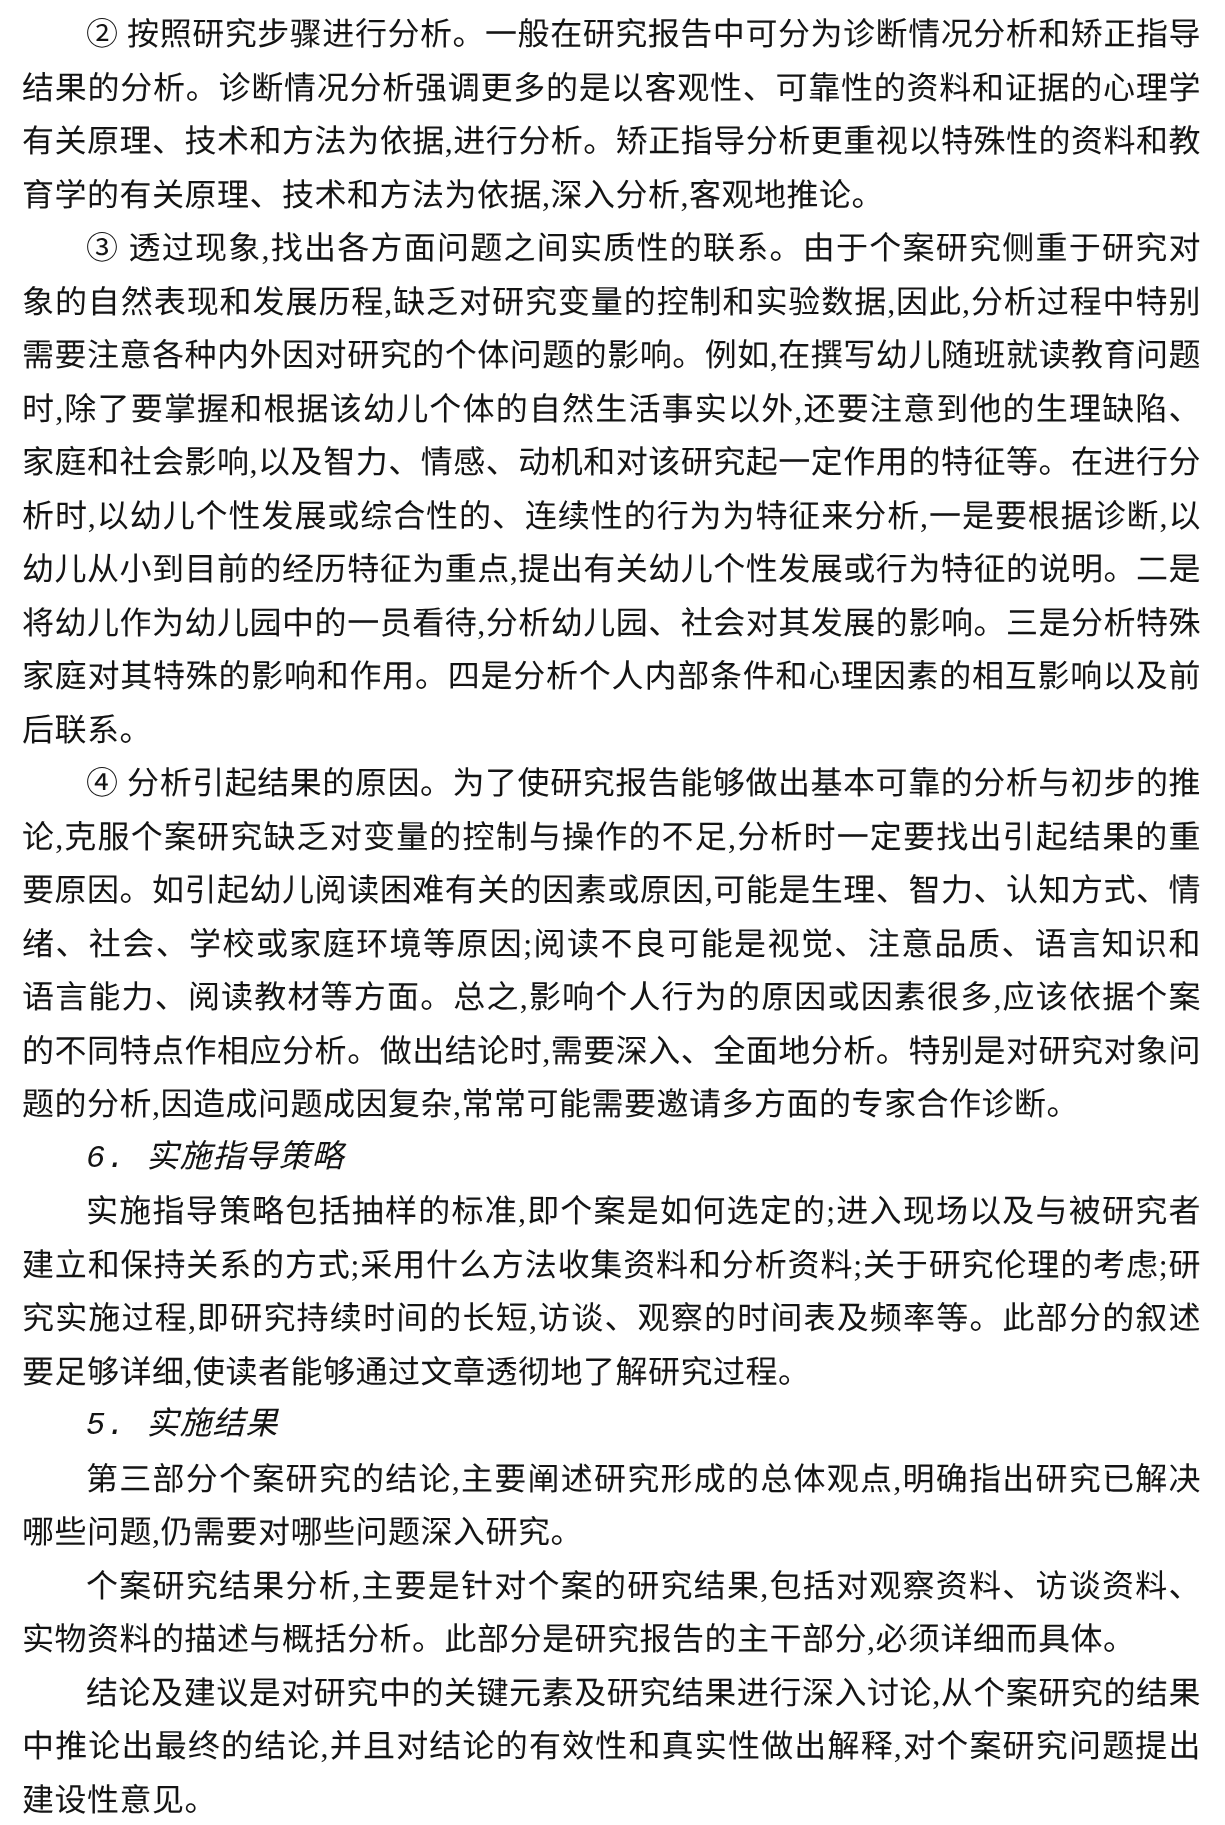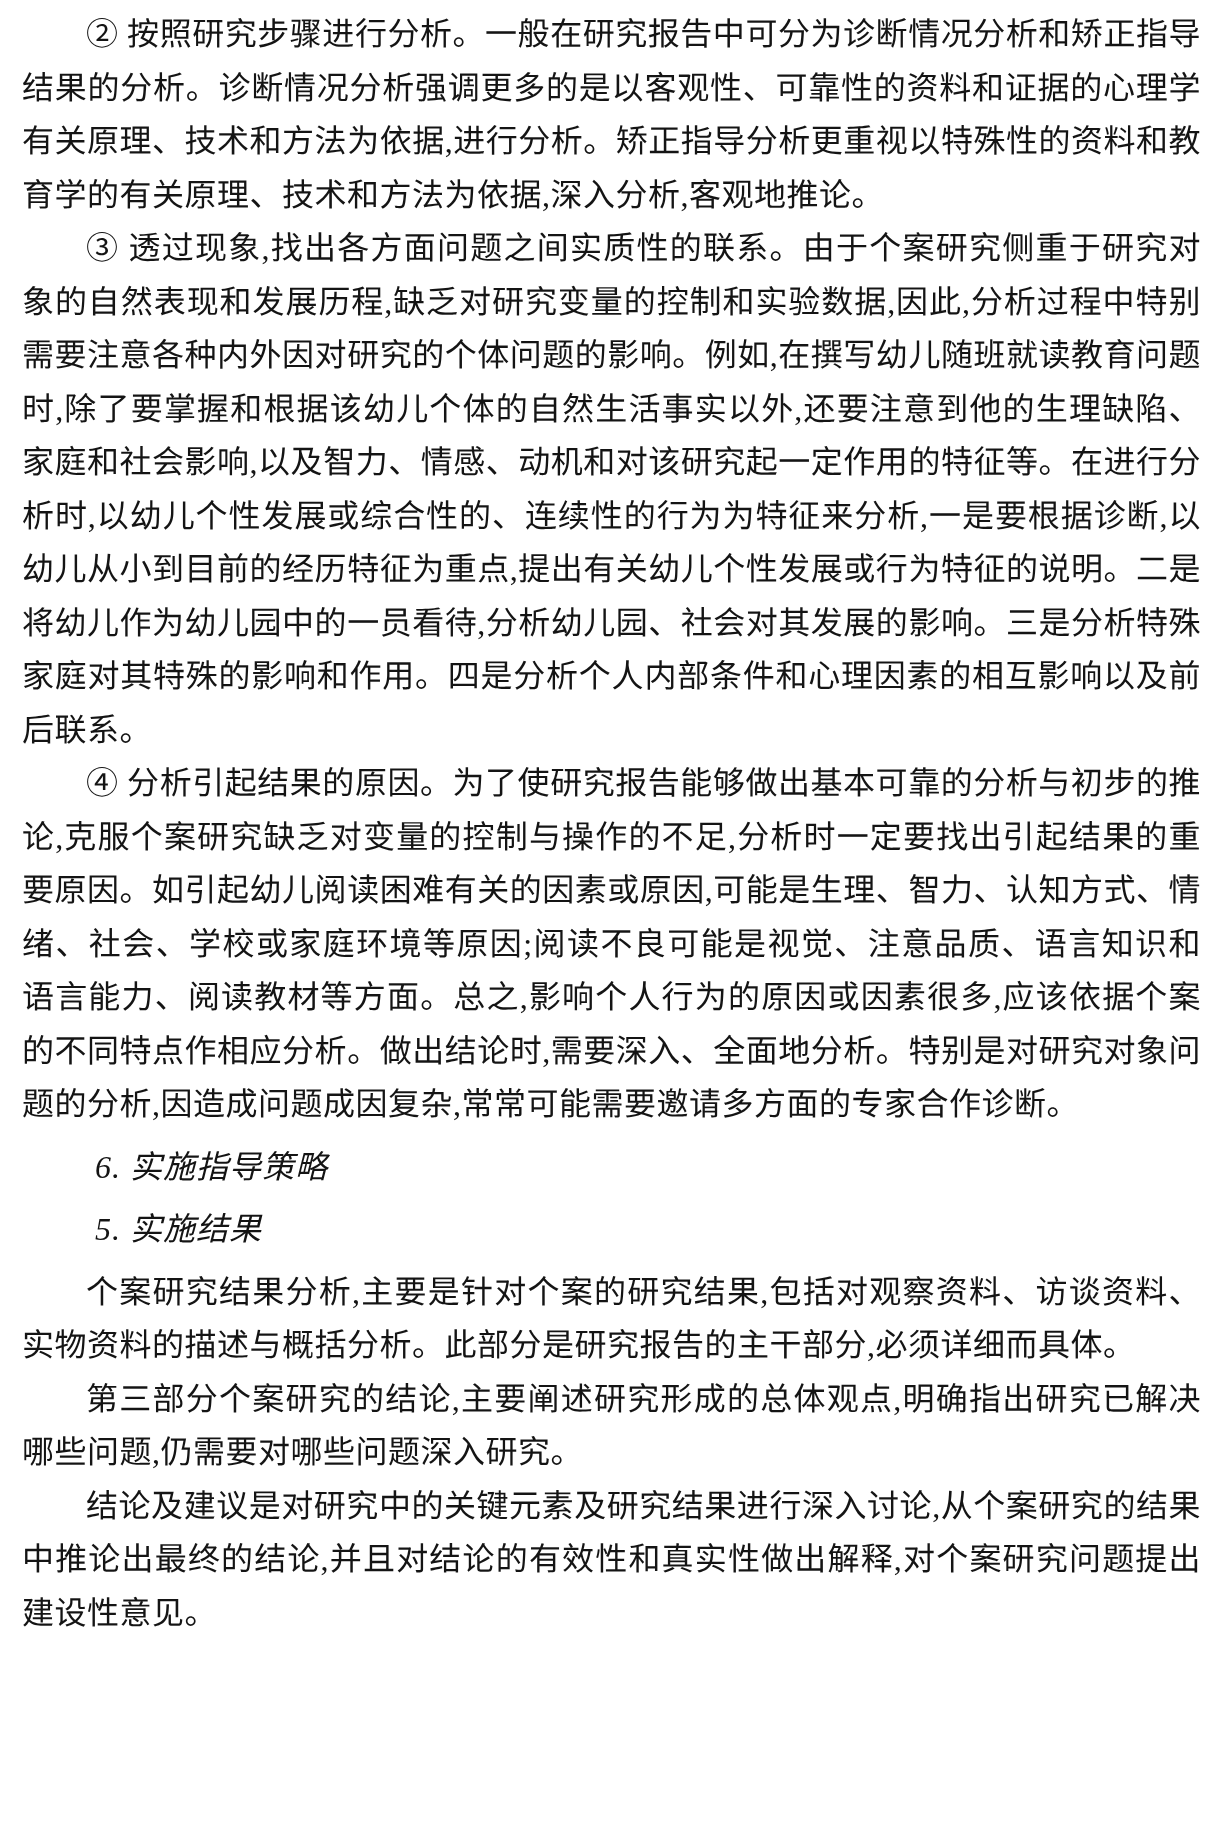--- a/index.html
+++ b/index.html
@@ -21,44 +21,46 @@
     line-height: 53.5px;
   }
   .para {
     margin: 0;
     padding: 0;
     text-align: justify;
     text-indent: 2em;
     letter-spacing: 0.5px;
   }
   .heading {
-    margin: 9px;
+    margin: 0;
     padding: 0;
     text-indent: 2em;
     font-style: italic;
     font-weight: normal;
     font-size: 32px;
     line-height: 53.5px;
     letter-spacing: 1px;
+    font-family: Liberation Mono, monospace;
   }
 </style>
 </head>
 <body>
 
 <div class="page">
   <p class="para">② 按照研究步骤进行分析。一般在研究报告中可分为诊断情况分析和矫正指导结果的分析。诊断情况分析强调更多的是以客观性、可靠性的资料和证据的心理学有关原理、技术和方法为依据,进行分析。矫正指导分析更重视以特殊性的资料和教育学的有关原理、技术和方法为依据,深入分析,客观地推论。</p>
 
   <p class="para">③ 透过现象,找出各方面问题之间实质性的联系。由于个案研究侧重于研究对象的自然表现和发展历程,缺乏对研究变量的控制和实验数据,因此,分析过程中特别需要注意各种内外因对研究的个体问题的影响。例如,在撰写幼儿随班就读教育问题时,除了要掌握和根据该幼儿个体的自然生活事实以外,还要注意到他的生理缺陷、家庭和社会影响,以及智力、情感、动机和对该研究起一定作用的特征等。在进行分析时,以幼儿个性发展或综合性的、连续性的行为为特征来分析,一是要根据诊断,以幼儿从小到目前的经历特征为重点,提出有关幼儿个性发展或行为特征的说明。二是将幼儿作为幼儿园中的一员看待,分析幼儿园、社会对其发展的影响。三是分析特殊家庭对其特殊的影响和作用。四是分析个人内部条件和心理因素的相互影响以及前后联系。</p>
 
   <p class="para">④ 分析引起结果的原因。为了使研究报告能够做出基本可靠的分析与初步的推论,克服个案研究缺乏对变量的控制与操作的不足,分析时一定要找出引起结果的重要原因。如引起幼儿阅读困难有关的因素或原因,可能是生理、智力、认知方式、情绪、社会、学校或家庭环境等原因;阅读不良可能是视觉、注意品质、语言知识和语言能力、阅读教材等方面。总之,影响个人行为的原因或因素很多,应该依据个案的不同特点作相应分析。做出结论时,需要深入、全面地分析。特别是对研究对象问题的分析,因造成问题成因复杂,常常可能需要邀请多方面的专家合作诊断。</p>
 
   <h3 class="heading">6. 实施指导策略</h3>
 
+  <p class="para">实施指导策略包括抽样的标准,即个案是如何选定的;进入现场以及与被研究者建立和保持关系的方式;采用什么方法收集资料和分析资料;关于研究伦理的考虑;研究实施过程,即研究持续时间的长短,访谈、观察的时间表及频率等。此部分的叙述要足够详细,使读者能够通过文章透彻地了解研究过程。</p>
 
   <h3 class="heading">5. 实施结果</h3>
 
+  <p class="para">第三部分个案研究的结论,主要阐述研究形成的总体观点,明确指出研究已解决哪些问题,仍需要对哪些问题深入研究。</p>
+
   <p class="para">个案研究结果分析,主要是针对个案的研究结果,包括对观察资料、访谈资料、实物资料的描述与概括分析。此部分是研究报告的主干部分,必须详细而具体。</p>
-
-  <p class="para">第三部分个案研究的结论,主要阐述研究形成的总体观点,明确指出研究已解决哪些问题,仍需要对哪些问题深入研究。</p>
 
 
   <p class="para">结论及建议是对研究中的关键元素及研究结果进行深入讨论,从个案研究的结果中推论出最终的结论,并且对结论的有效性和真实性做出解释,对个案研究问题提出建设性意见。</p>
 </div>
 
 </body></html>

